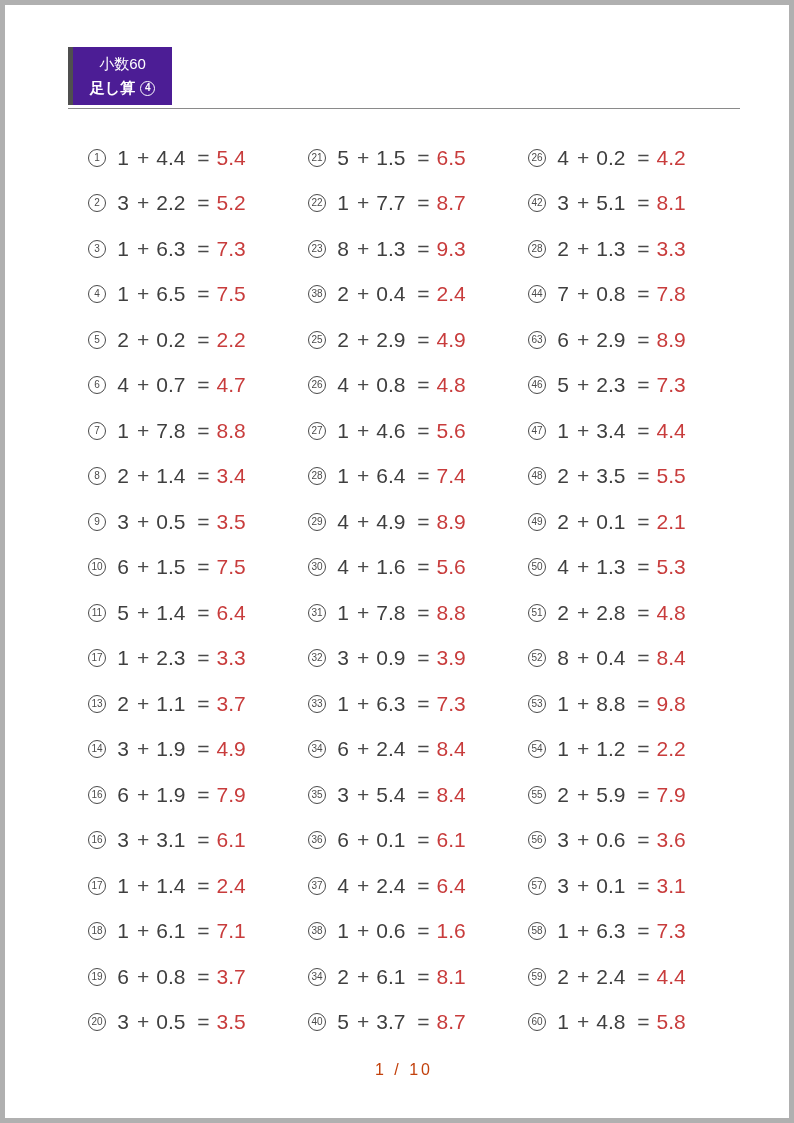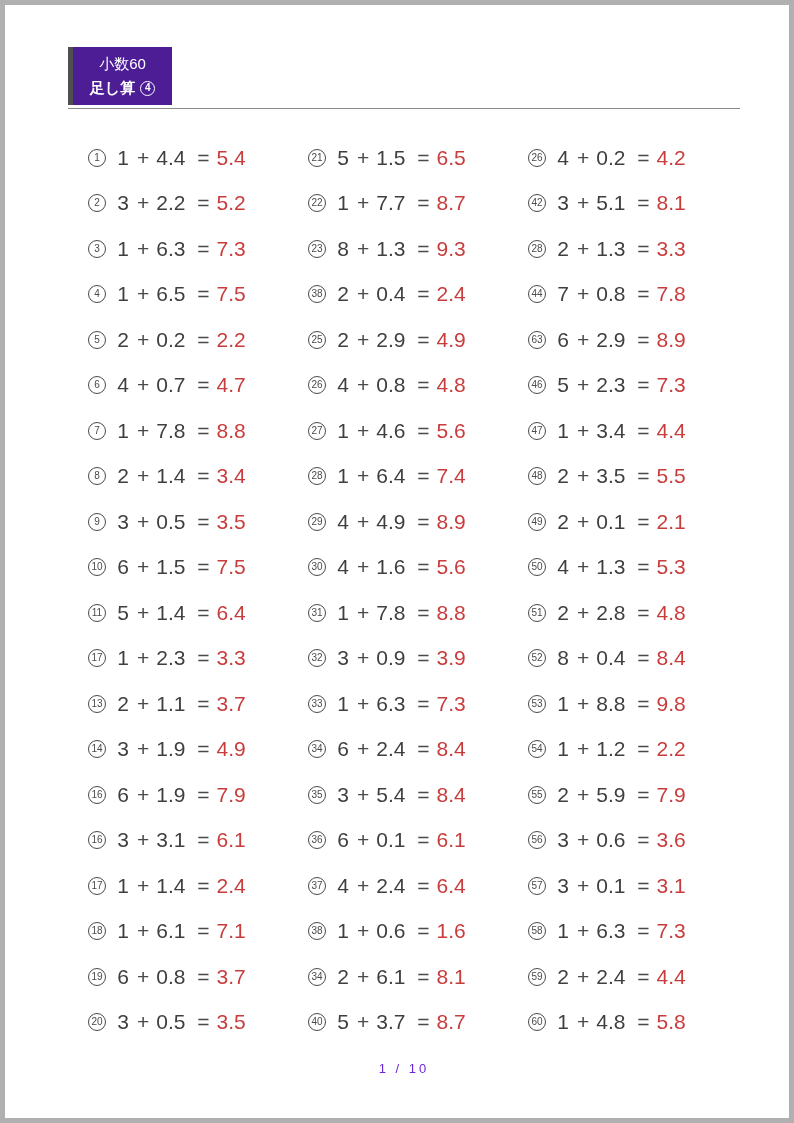--- a/index.html
+++ b/index.html
@@ -60,21 +60,21 @@
     align-items:center; justify-content:center;
     font-size:10px; line-height:1; color:#4a4a4a;
     font-variant-numeric:tabular-nums;
   }
   .operand-a { display:inline-block; min-width:14px; text-align:center; }
   .operand-b { display:inline-block; min-width:34px; text-align:left; }
   .op { color:#4a4a4a; }
   .answer { color:#c83c3c; min-width:34px; display:inline-block; }
 
   
-  .footer { margin-top:16px; width:672px; text-align:center; font-size:13px; color:#6d28d9; letter-spacing:3px; }
+  .footer { margin-top:16px; width:672px; text-align:center; font-size:16px; color:#c2410c; letter-spacing:3px; }
 </style>
 </head>
 <body>
 
 <div class="page">
 
   <header class="header">
     <div class="badge">
       <div class="badge-stripe"></div>
       <div class="badge-text">

